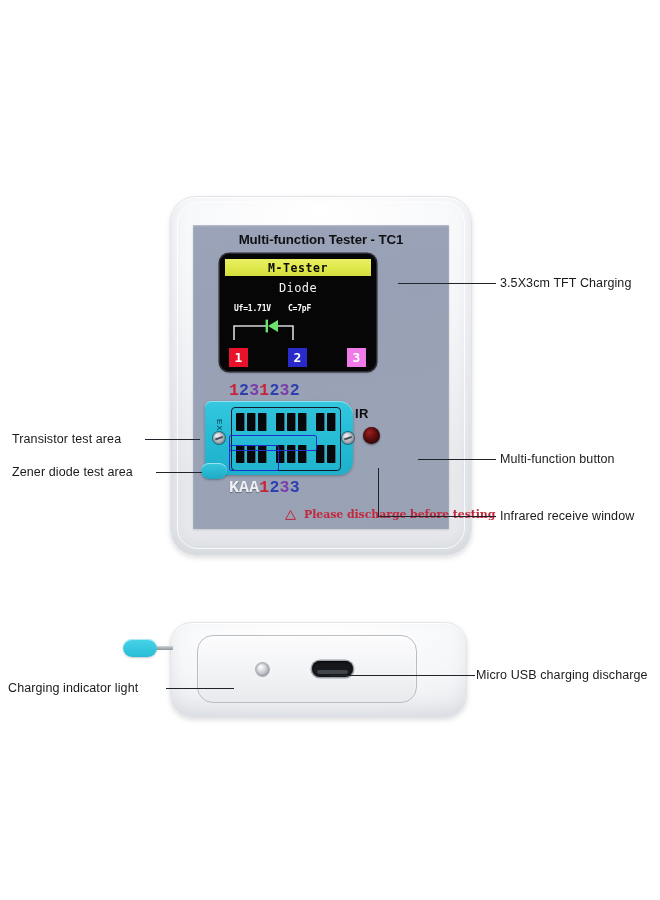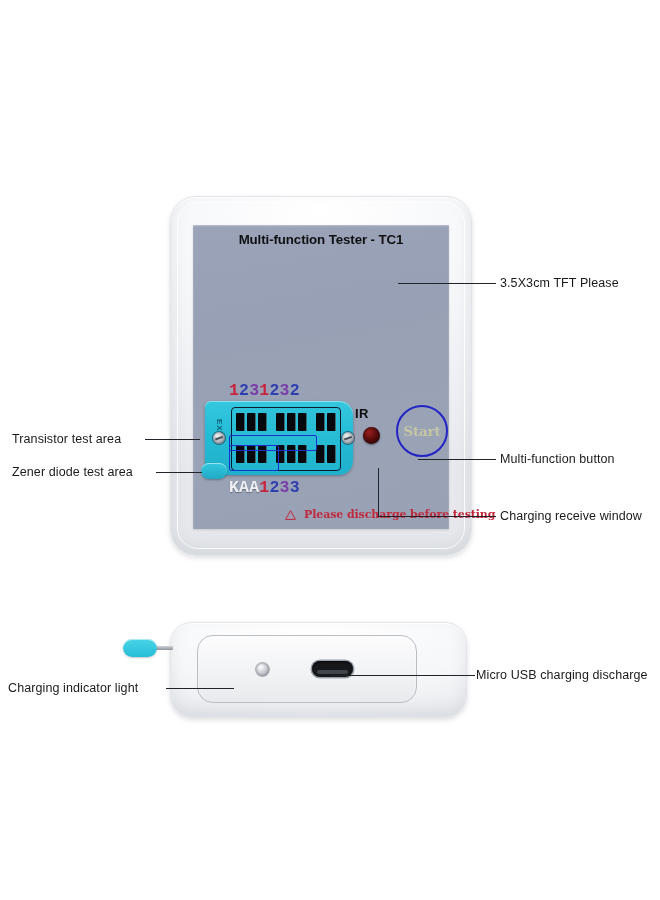--- a/index.html
+++ b/index.html
@@ -386,20 +386,44 @@
 </head>
 <body>
 
 <div class="stage">
 
   <div class="device-front">
     <div class="faceplate">
 
       <div class="brand">Multi-function Tester - TC1</div>
 
+      <div class="tft">
+        <div class="tft-title">M-Tester</div>
+        <div class="tft-subtitle">Diode</div>
+        <div class="tft-meas">
+          <span>Uf=1.71V</span>
+          <span>C=7pF</span>
+        </div>
+
+        <svg class="schem" viewBox="0 0 156 30">
+
+          <path d="M14 24 L14 10 L46 10" stroke="#d8d8d8" stroke-width="1.6" fill="none"></path>
+
+          <path d="M73 24 L73 10 L58 10" stroke="#d8d8d8" stroke-width="1.6" fill="none"></path>
+
+          <polygon points="58,4 58,16 48,10" fill="#6de36d"></polygon>
+          <rect x="45.6" y="3.6" width="2.4" height="12.8" fill="#6de36d"></rect>
+        </svg>
+
+        <div class="pins">
+          <div class="pin pin-1">1</div>
+          <div class="pin pin-2">2</div>
+          <div class="pin pin-3">3</div>
+        </div>
+      </div>
 
       <div class="pinrow pinrow-top">
         <span class="c-red">1</span><span class="c-blue">2</span><span class="c-pur">3</span><span class="c-red">1</span><span class="c-blue">2</span><span class="c-pur">3</span><span class="c-blue">2</span>
       </div>
 
       <div class="zif">
         <div class="zif-ext">EXT</div>
         <div class="zif-body">
           <div class="contact-row top">
             <div class="contact"></div>
@@ -432,21 +456,20 @@
         <div class="zif-screw r"></div>
         <div class="zif-lever"></div>
       </div>
 
       <div class="pinrow pinrow-bottom">
         <span class="c-whi">K</span><span class="c-whi">A</span><span class="c-whi">A</span><span class="c-red">1</span><span class="c-blue">2</span><span class="c-pur">3</span><span class="c-blue">3</span>
       </div>
 
       <div class="ir-label">IR</div>
       <div class="ir-led"></div>
-      <div class="start-btn">Start</div>
 
       <div class="warn">
         <svg width="11" height="10" viewBox="0 0 11 10">
           <polygon points="5.5,0.6 10.4,9.4 0.6,9.4" fill="none" stroke="#c1283c" stroke-width="1"></polygon>
         </svg>
         <span>Please discharge before testing</span>
       </div>
 
     </div>
   </div>
@@ -454,28 +477,28 @@
   <div class="device-bottom">
     <div class="bottom-lever-stem"></div>
     <div class="bottom-lever"></div>
     <div class="edge-panel">
       <div class="charge-led"></div>
       <div class="usb-port"></div>
     </div>
   </div>
 
   <div class="leader" style="left:398px; top:283px; width:98px;"></div>
-  <div class="anno right" style="left:500px; top:276px;">3.5X3cm TFT Please</div>
+  <div class="anno right" style="left:500px; top:276px;">3.5X3cm TFT Charging</div>
 
   <div class="leader" style="left:418px; top:459px; width:78px;"></div>
   <div class="anno right" style="left:500px; top:452px;">Multi-function button</div>
 
   <div class="leader" style="left:378px; top:516px; width:0; height:0; border-top:none; border-left:1.6px solid #20242a; height:48px; top:468px;"></div>
   <div class="leader" style="left:378px; top:516px; width:118px;"></div>
-  <div class="anno right" style="left:500px; top:509px;">Charging  receive window</div>
+  <div class="anno right" style="left:500px; top:509px;">Infrared  receive window</div>
 
   <div class="leader" style="left:145px; top:439px; width:55px;"></div>
   <div class="anno left" style="left:12px; top:432px;">Transistor test area</div>
 
   <div class="leader" style="left:156px; top:472px; width:46px;"></div>
   <div class="anno left" style="left:12px; top:465px;">Zener diode test area</div>
 
   <div class="leader" style="left:166px; top:688px; width:68px;"></div>
   <div class="anno left" style="left:8px; top:681px;">Charging indicator light</div>
 

